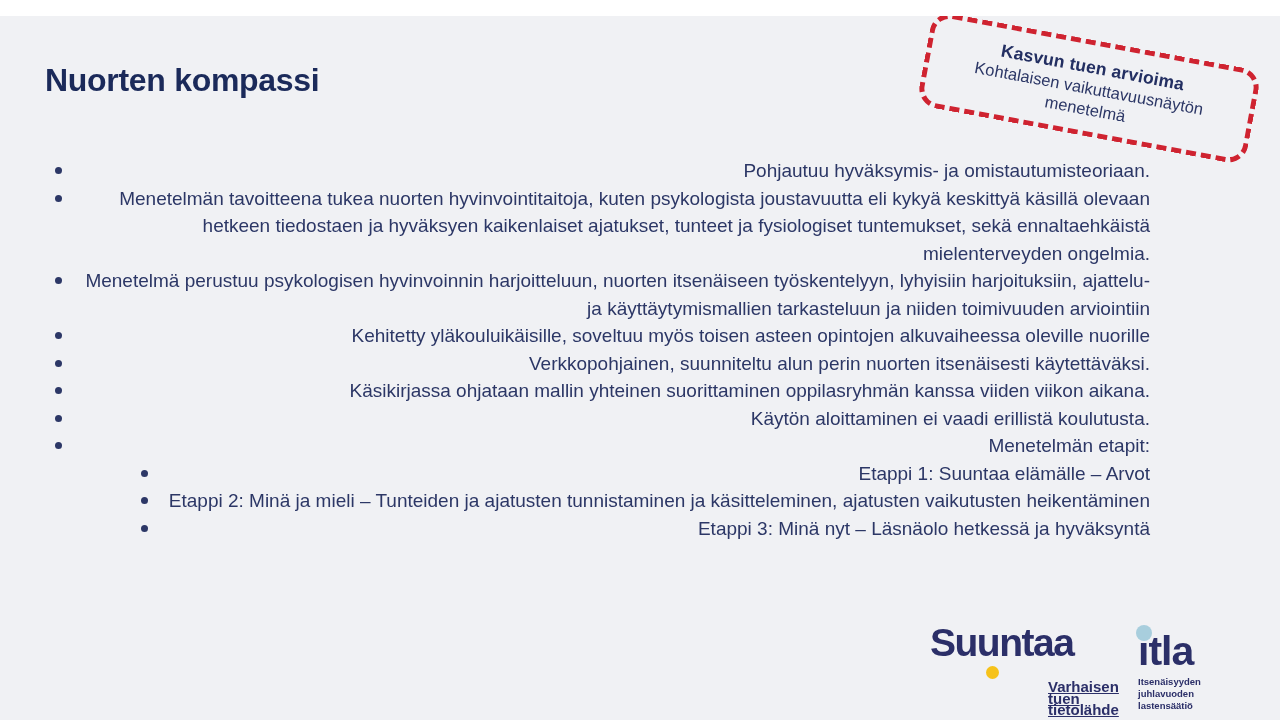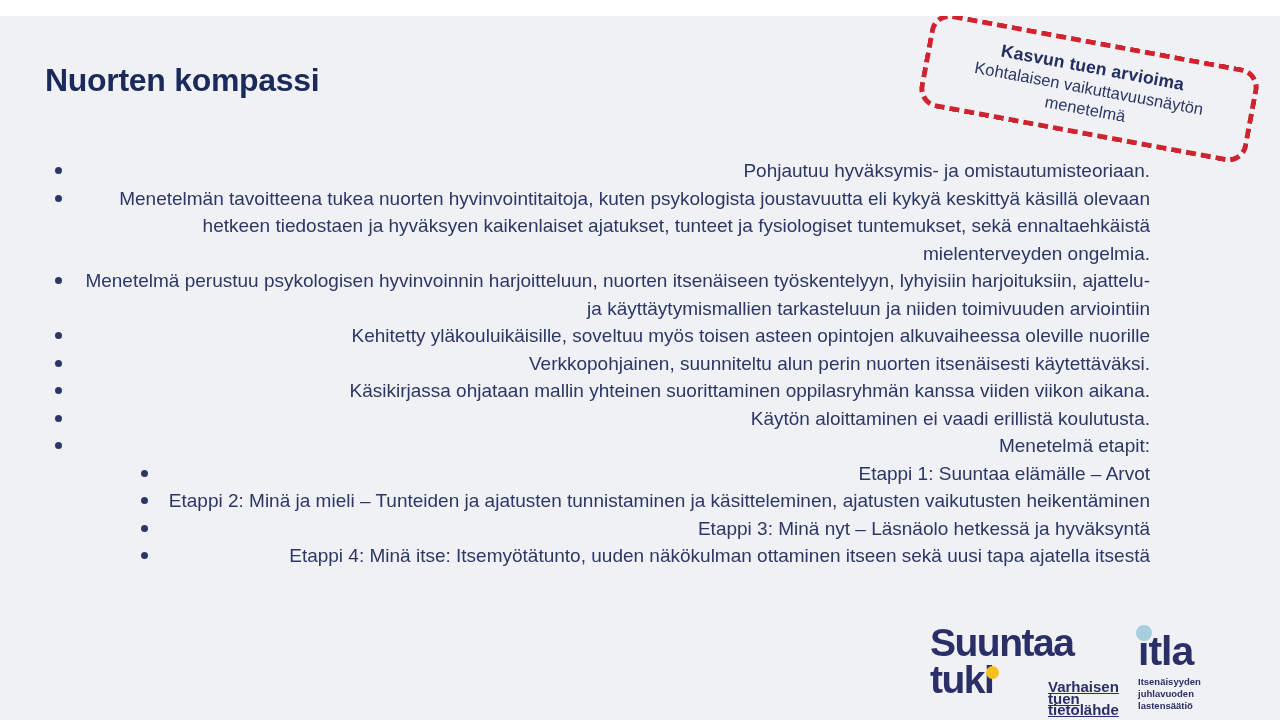--- a/index.html
+++ b/index.html
@@ -90,34 +90,32 @@
   <div class="content">
     <ul class="bullets">
       <li class="b1"><span>Pohjautuu hyväksymis- ja omistautumisteoriaan.</span></li>
       <li class="b1"><span>Menetelmän tavoitteena tukea nuorten hyvinvointitaitoja, kuten psykologista joustavuutta eli kykyä keskittyä käsillä olevaan hetkeen tiedostaen ja hyväksyen kaikenlaiset ajatukset, tunteet ja fysiologiset tuntemukset, sekä ennaltaehkäistä mielenterveyden ongelmia.</span></li>
       <li class="b1"><span>Menetelmä perustuu psykologisen hyvinvoinnin harjoitteluun, nuorten itsenäiseen työskentelyyn, lyhyisiin harjoituksiin, ajattelu- ja käyttäytymismallien tarkasteluun ja niiden toimivuuden arviointiin</span></li>
       <li class="b1"><span>Kehitetty yläkouluikäisille, soveltuu myös toisen asteen opintojen alkuvaiheessa oleville nuorille</span></li>
       <li class="b1"><span>Verkkopohjainen, suunniteltu alun perin nuorten itsenäisesti käytettäväksi.</span></li>
       <li class="b1"><span>Käsikirjassa ohjataan mallin yhteinen suorittaminen oppilasryhmän kanssa viiden viikon aikana.</span></li>
       <li class="b1"><span>Käytön aloittaminen ei vaadi erillistä koulutusta.</span></li>
       <li class="b1">
-        <span>Menetelmä etapit:</span>
+        <span>Menetelmän etapit:</span>
         <ul class="sub">
           <li class="b2"><span>Etappi 1: Suuntaa elämälle – Arvot</span></li>
           <li class="b2"><span>Etappi 2: Minä ja mieli – Tunteiden ja ajatusten tunnistaminen ja käsitteleminen, ajatusten vaikutusten heikentäminen</span></li>
           <li class="b2"><span>Etappi 3: Minä nyt – Läsnäolo hetkessä ja hyväksyntä</span></li>
-          <li class="b2"><span>Etappi 4: Minä itse: Itsemyötätunto, uuden näkökulman ottaminen itseen sekä uusi tapa ajatella itsestä</span></li>
         </ul>
       </li>
     </ul>
   </div>
 
   <div class="kasvun-logo">
     <div class="k-word">Suuntaa</div>
-    <div class="k-word">tuki</div>
     <div class="k-dot"></div>
     <div class="k-tagline">Varhaisen tuen tietolähde</div>
   </div>
 
   <div class="itla-logo">
     <div class="itla-word">
       <span>itla</span>
       <span class="itla-dot"></span>
     </div>
     <div class="itla-tagline">Itsenäisyyden juhlavuoden lastensäätiö</div>

